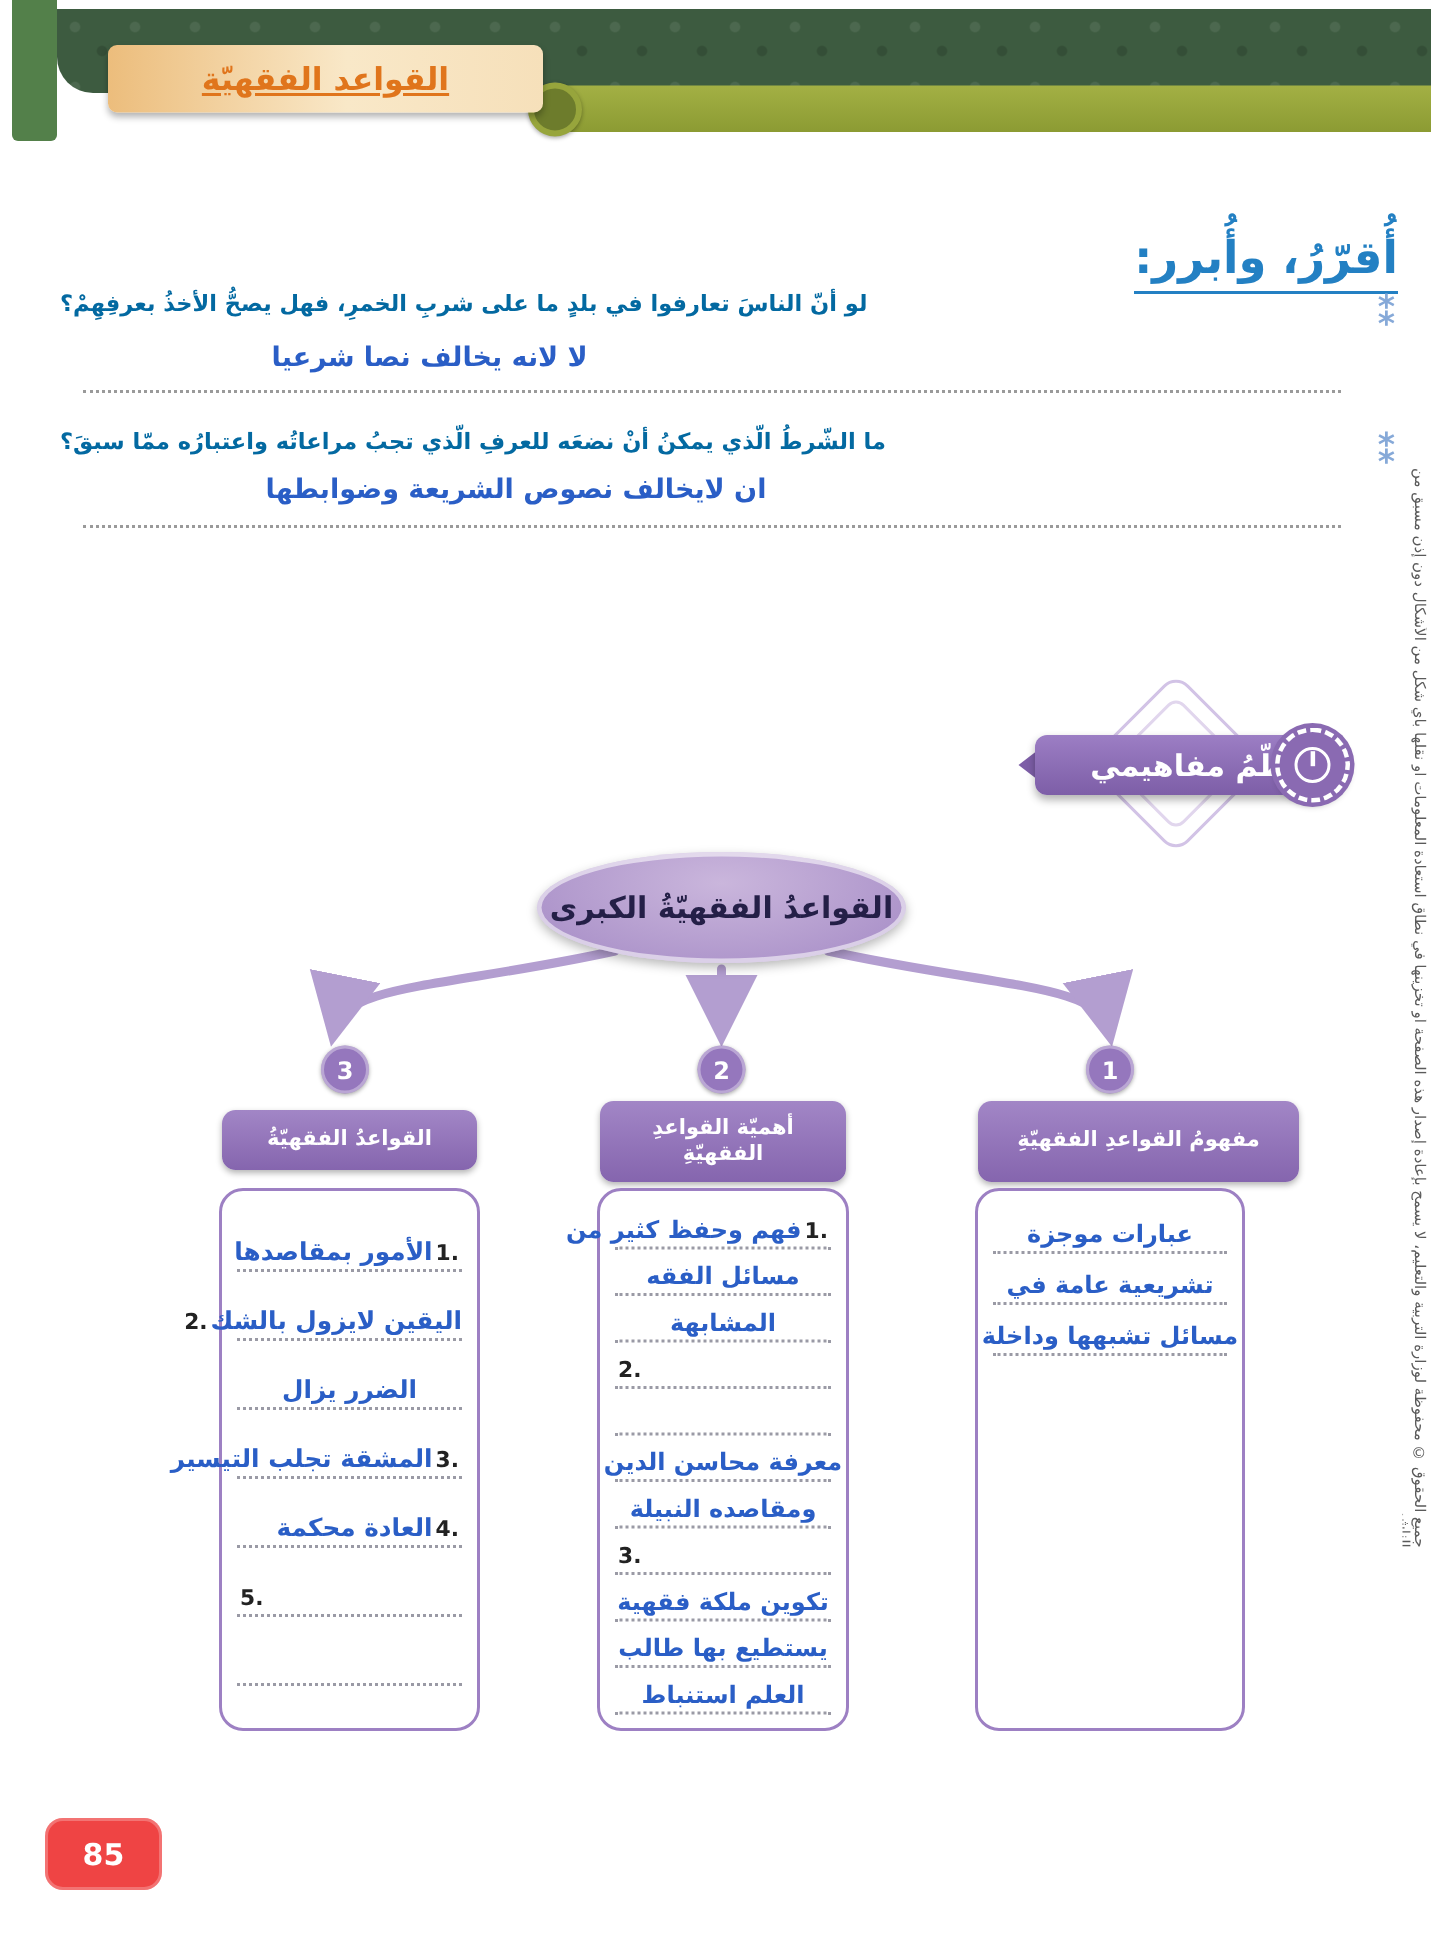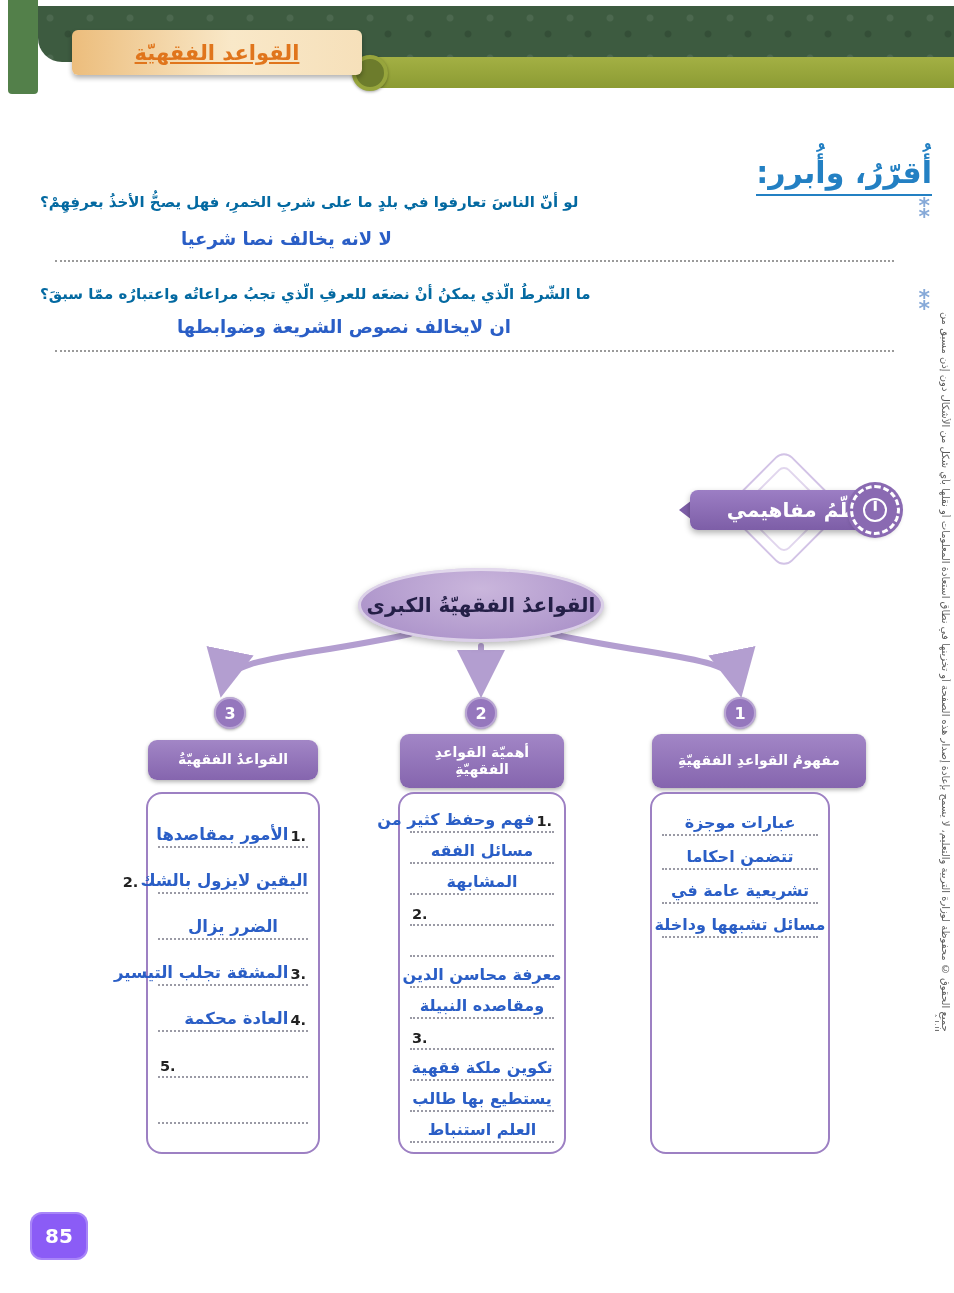--- a/index.html
+++ b/index.html
@@ -98,22 +98,22 @@
   .colbox-2 .row { height:31px; }
   .colbox-3 .row { height:46px; }
   .row.center { justify-content:center; }
   .row.start { justify-content:flex-start; }
   .row.end { justify-content:flex-end; }
   .row.between { justify-content:space-between; }
   .num { font-size:14.5px; color:#222; font-weight:bold; direction:ltr; margin:0 2px; }
   .hand { color:#2a5ec6; font-weight:bold; font-size:16px; white-space:nowrap; }
   .colbox-3 .hand { font-size:16.5px; }
   
-  .pagenum { position:absolute; left:30px; top:1212px; width:58px; height:48px;
-    background:#8b5cf6; border-radius:12px; color:#fff; font-size:20px; font-weight:bold;
+  .pagenum { position:absolute; left:30px; top:1212px; width:78px; height:48px;
+    background:#ef4444; border-radius:12px; color:#fff; font-size:20px; font-weight:bold;
     display:flex; align-items:center; justify-content:center;
     box-shadow:inset 0 0 0 2px rgba(255,255,255,.25); }
 </style>
 </head>
 <body>
 
 <div class="edge-strip"></div>
 <div class="band-dark"></div>
 <div class="band-olive"></div>
 <div class="band-knob"></div>
@@ -171,23 +171,20 @@
 
 <div class="colhead colhead-1">مفهومُ القواعدِ الفقهيّةِ</div>
 <div class="colhead colhead-2">أهميّة القواعدِ الفقهيّةِ</div>
 <div class="colhead colhead-3">القواعدُ الفقهيّةُ</div>
 
 <div class="colbox colbox-1">
   <div class="row center">
       <span class="hand">عبارات موجزة</span>
     </div>
   <div class="row center">
-      <span class="hand">تتضمن احكاما</span>
-    </div>
-  <div class="row center">
       <span class="hand">تشريعية عامة في</span>
     </div>
   <div class="row center">
       <span class="hand">مسائل تشبهها وداخلة</span>
     </div>
 </div>
 
 <div class="colbox colbox-2">
   <div class="row start">
       <span class="num">1.</span>

